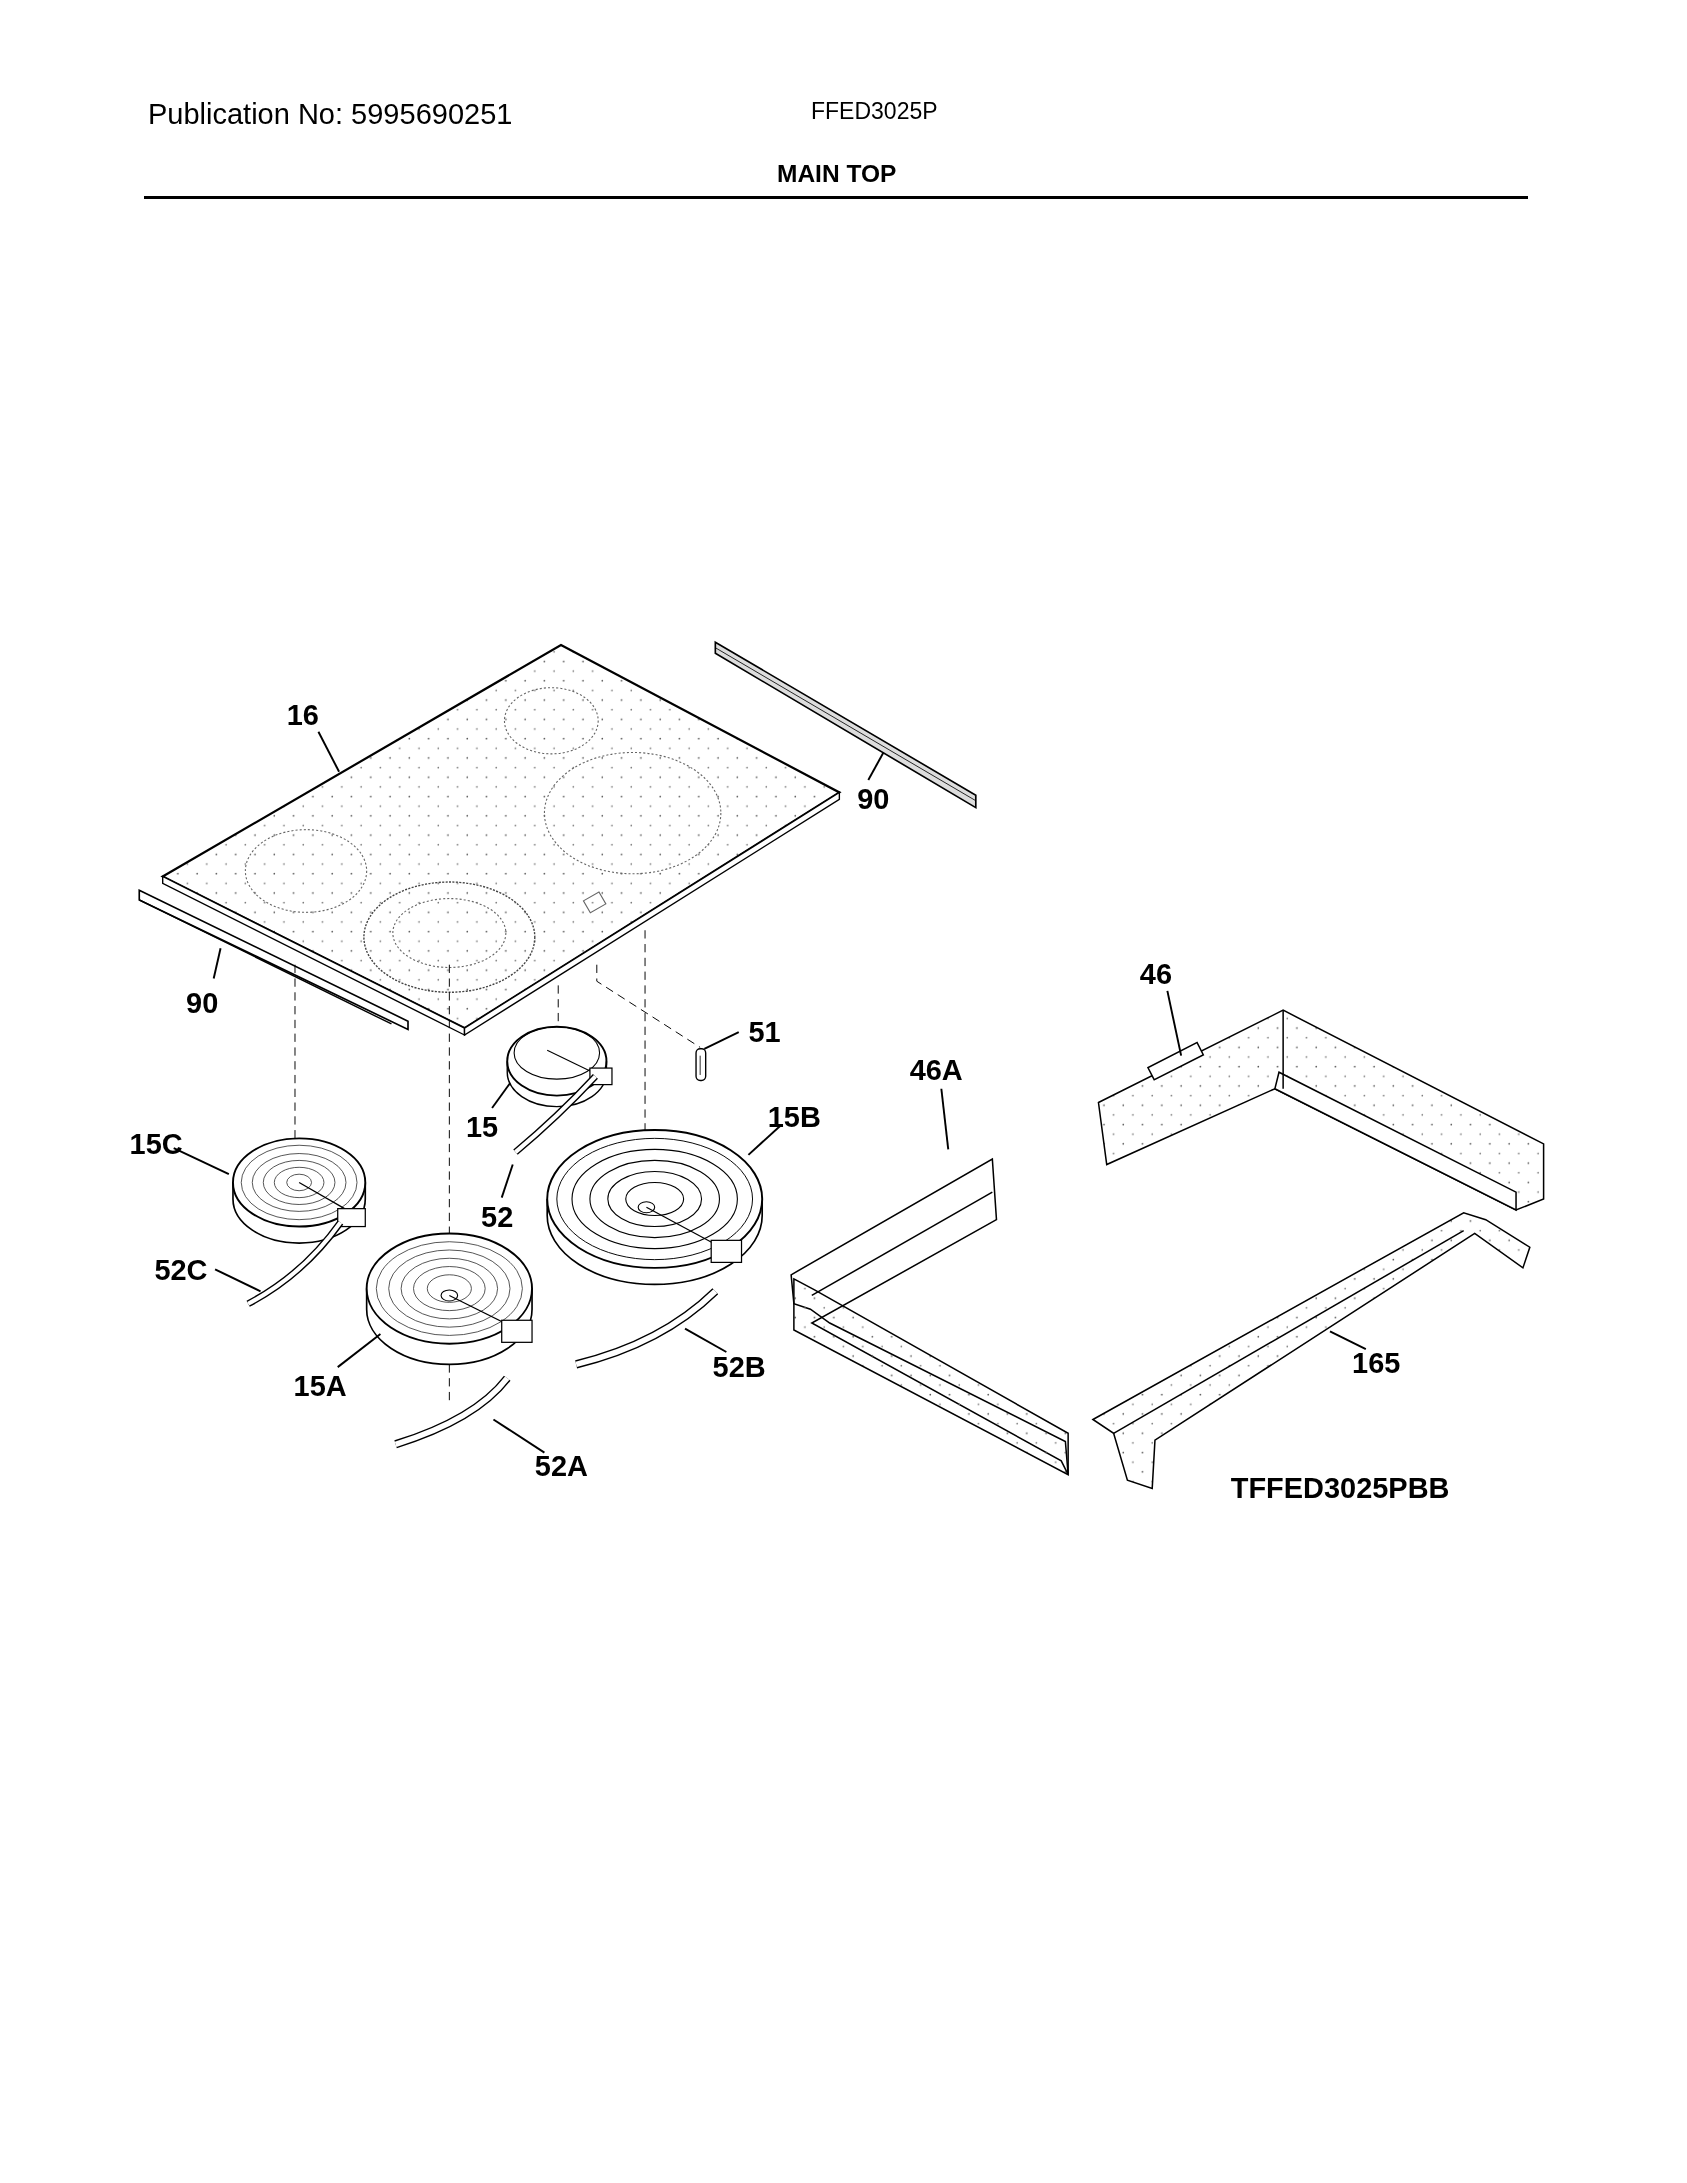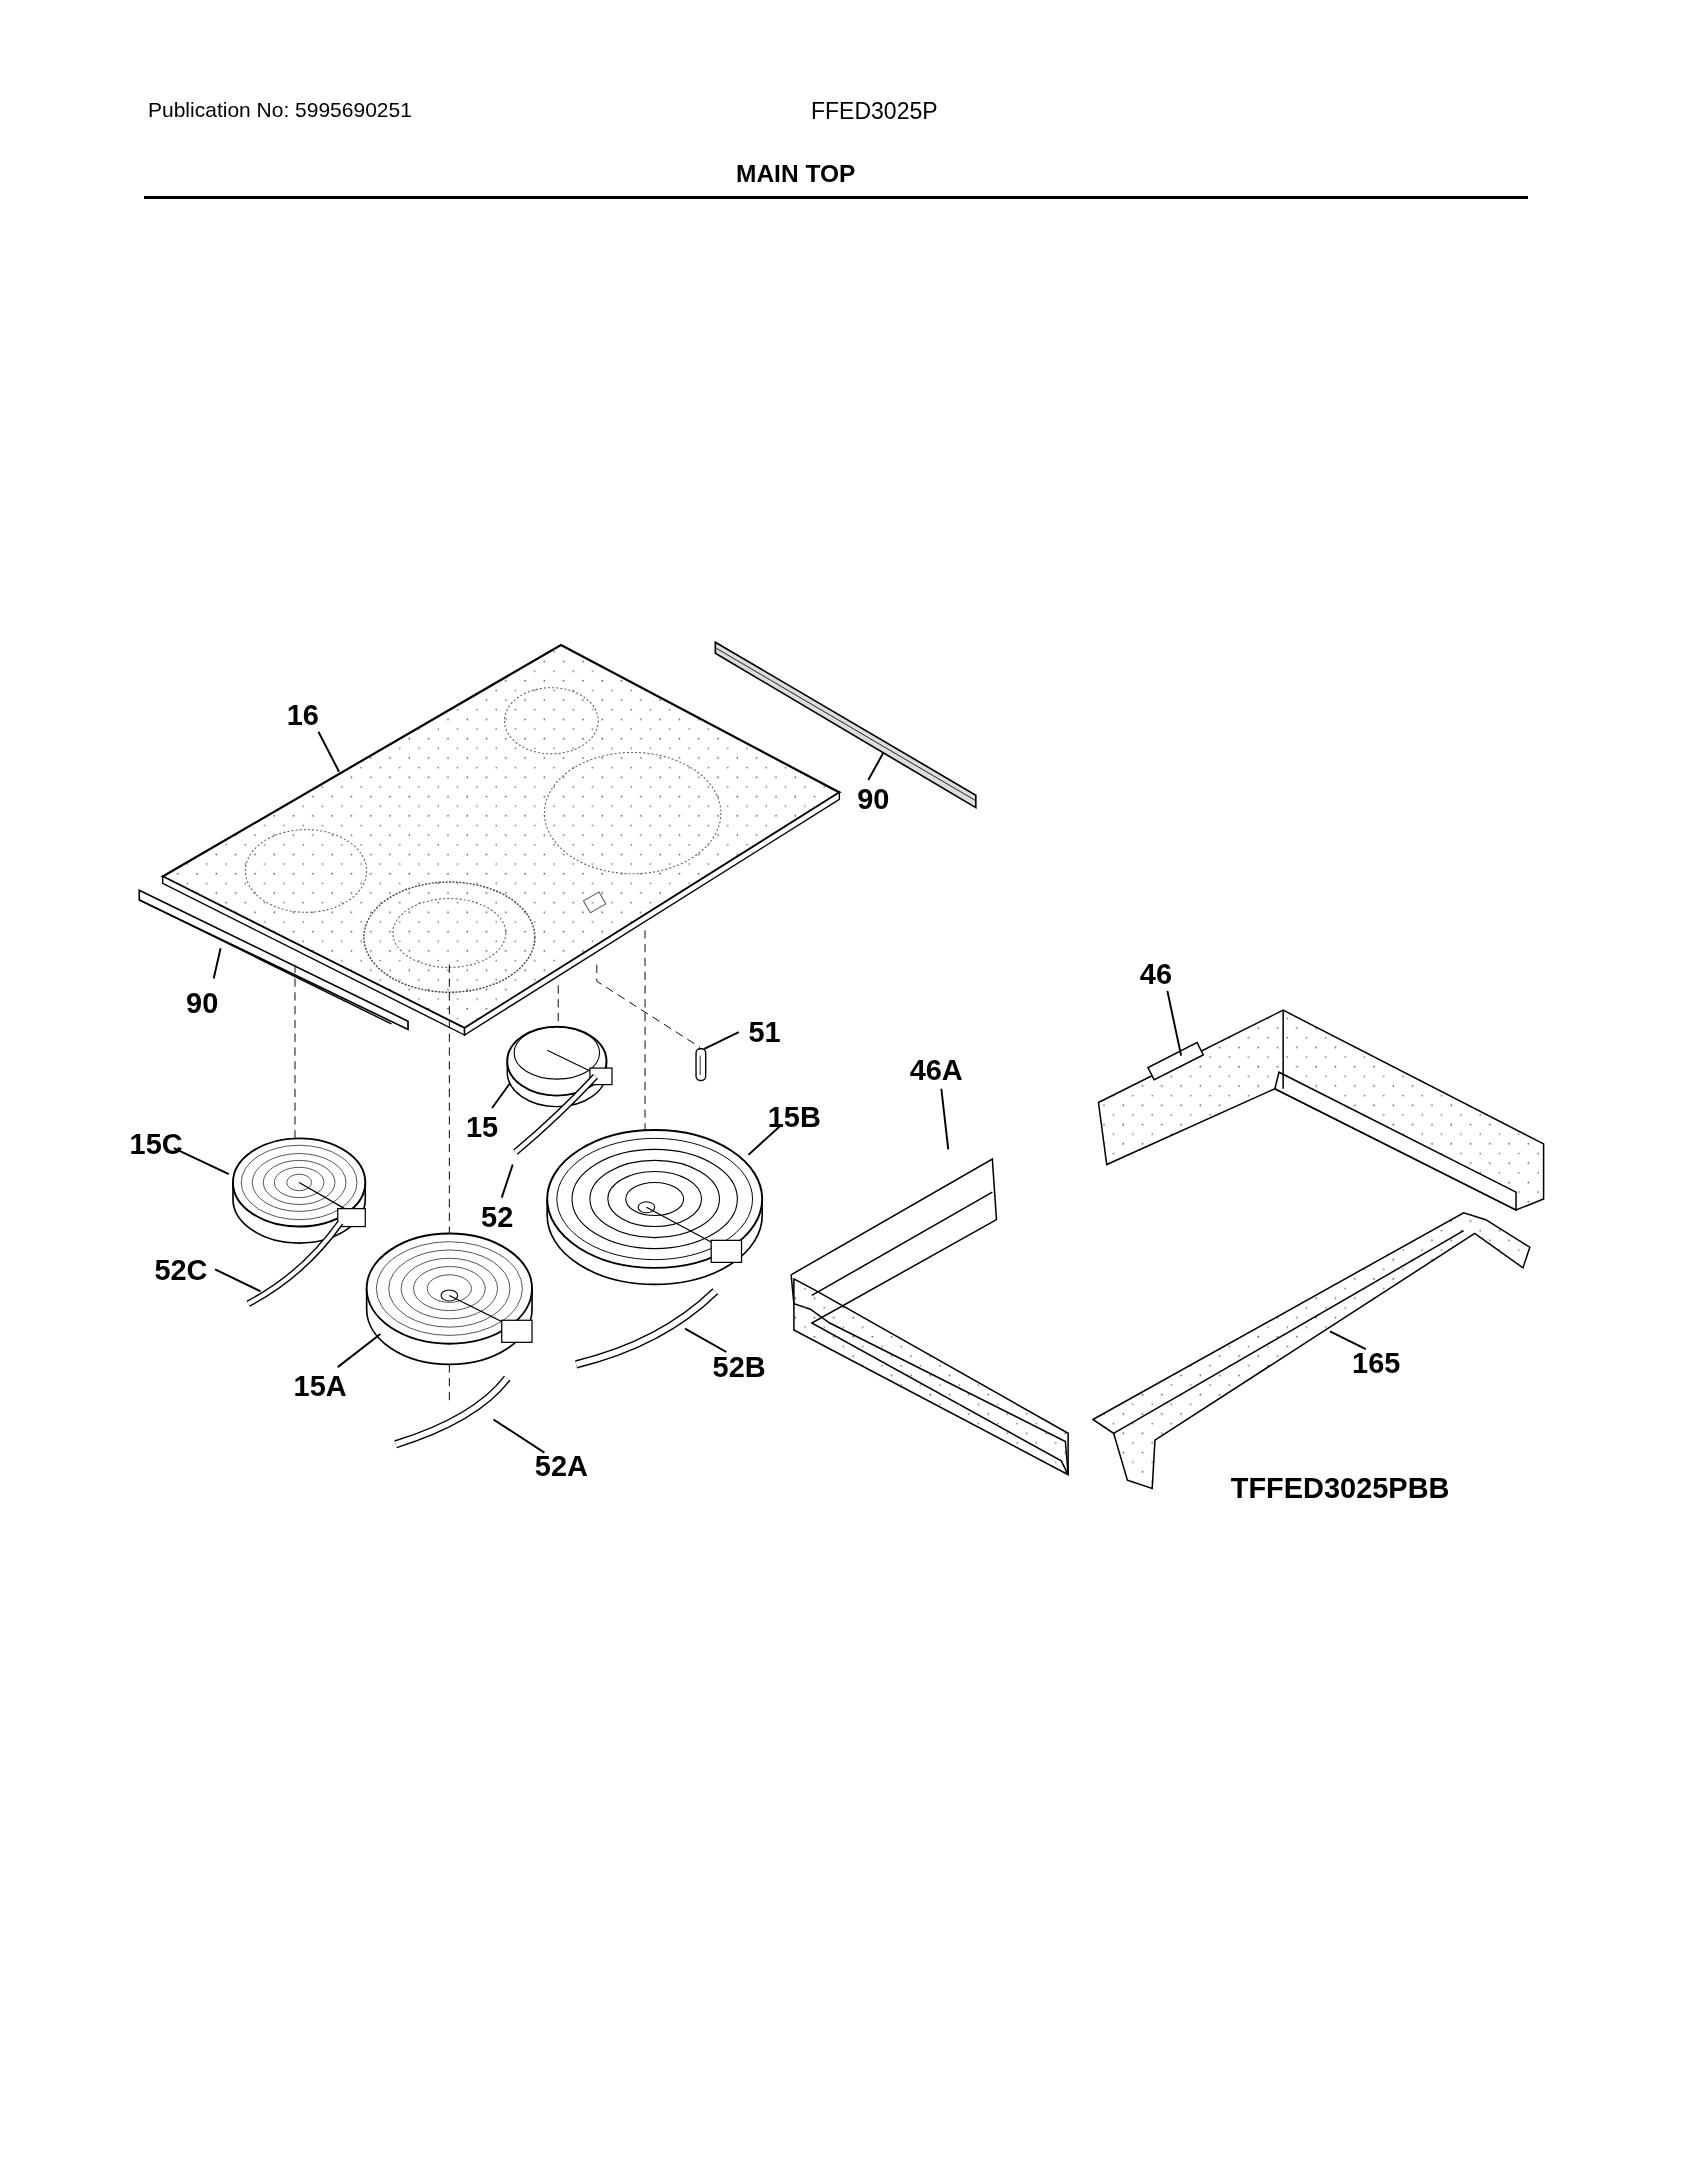--- a/index.html
+++ b/index.html
@@ -1,20 +1,20 @@
 <!DOCTYPE html>
 <html style="font-size:10.6px"><head>
 <meta charset="utf-8">
 <style>
   html, body { margin: 0; padding: 0; background: #ffffff; }
   body { width: 1687px; height: 2183px; position: relative; overflow: hidden; font-family: "Liberation Sans", sans-serif; color: #000; }
   .hdr { position: absolute; font-family: "Liberation Sans", sans-serif; }
-  .pub { left: 148px; top: 98px; font-size: 21px; }
+  .pub { left: 148px; top: 98px; font-size: 29px; }
   .model { left: 771px; top: 98px; font-size: 23px; margin-left: 40px; }
-  .title { left: 736px; top: 160px; font-size: 24.5px; font-weight: bold; }
+  .title { left: 777px; top: 160px; font-size: 24.5px; font-weight: bold; }
   .rule { position: absolute; left: 144px; top: 196px; width: 1384px; height: 2.6px; background: #000; }
   svg.diagram { position: absolute; left: 0; top: 0; width: 1687px; height: 2183px; }
   .lbl { font-family: "Liberation Sans", sans-serif; font-weight: bold; font-size: 21px; fill: #000; }
   .code { font-family: "Liberation Sans", sans-serif; font-weight: bold; font-size: 21px; fill: #000; }
 </style>
 </head>
 <body>
 
 <div class="hdr pub">Publication No: 5995690251</div>
 <div class="hdr model">FFED3025P</div>

